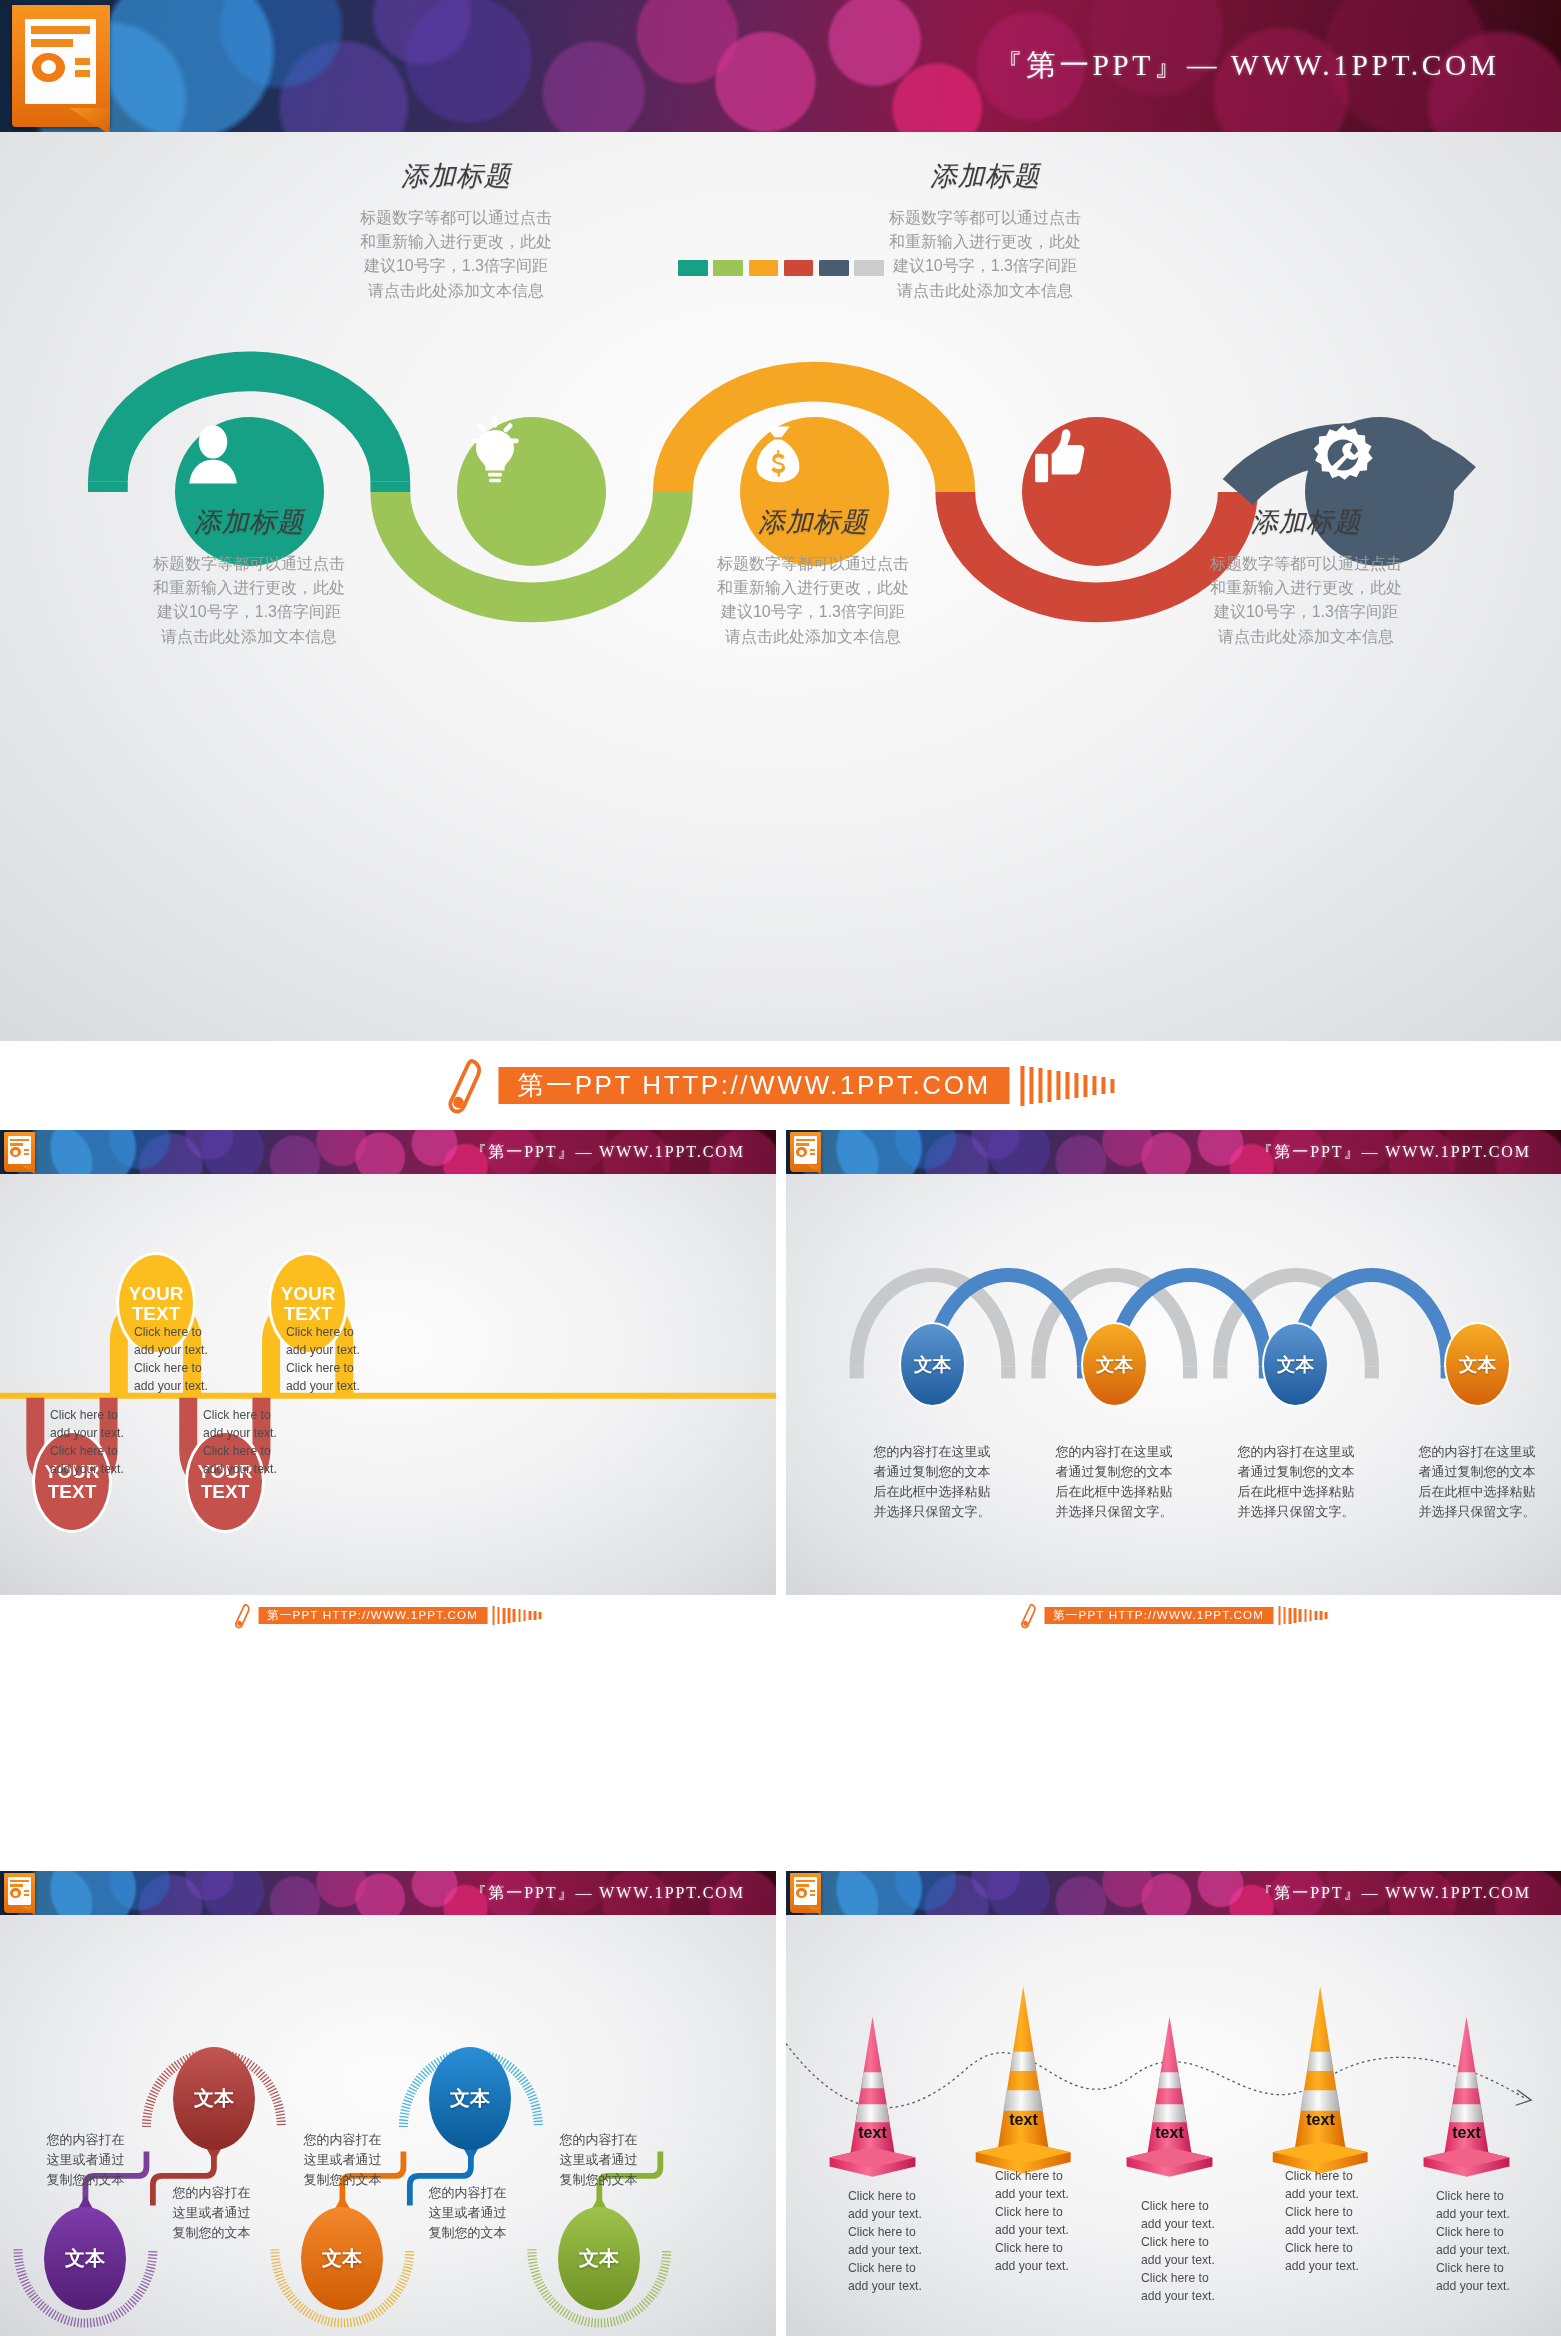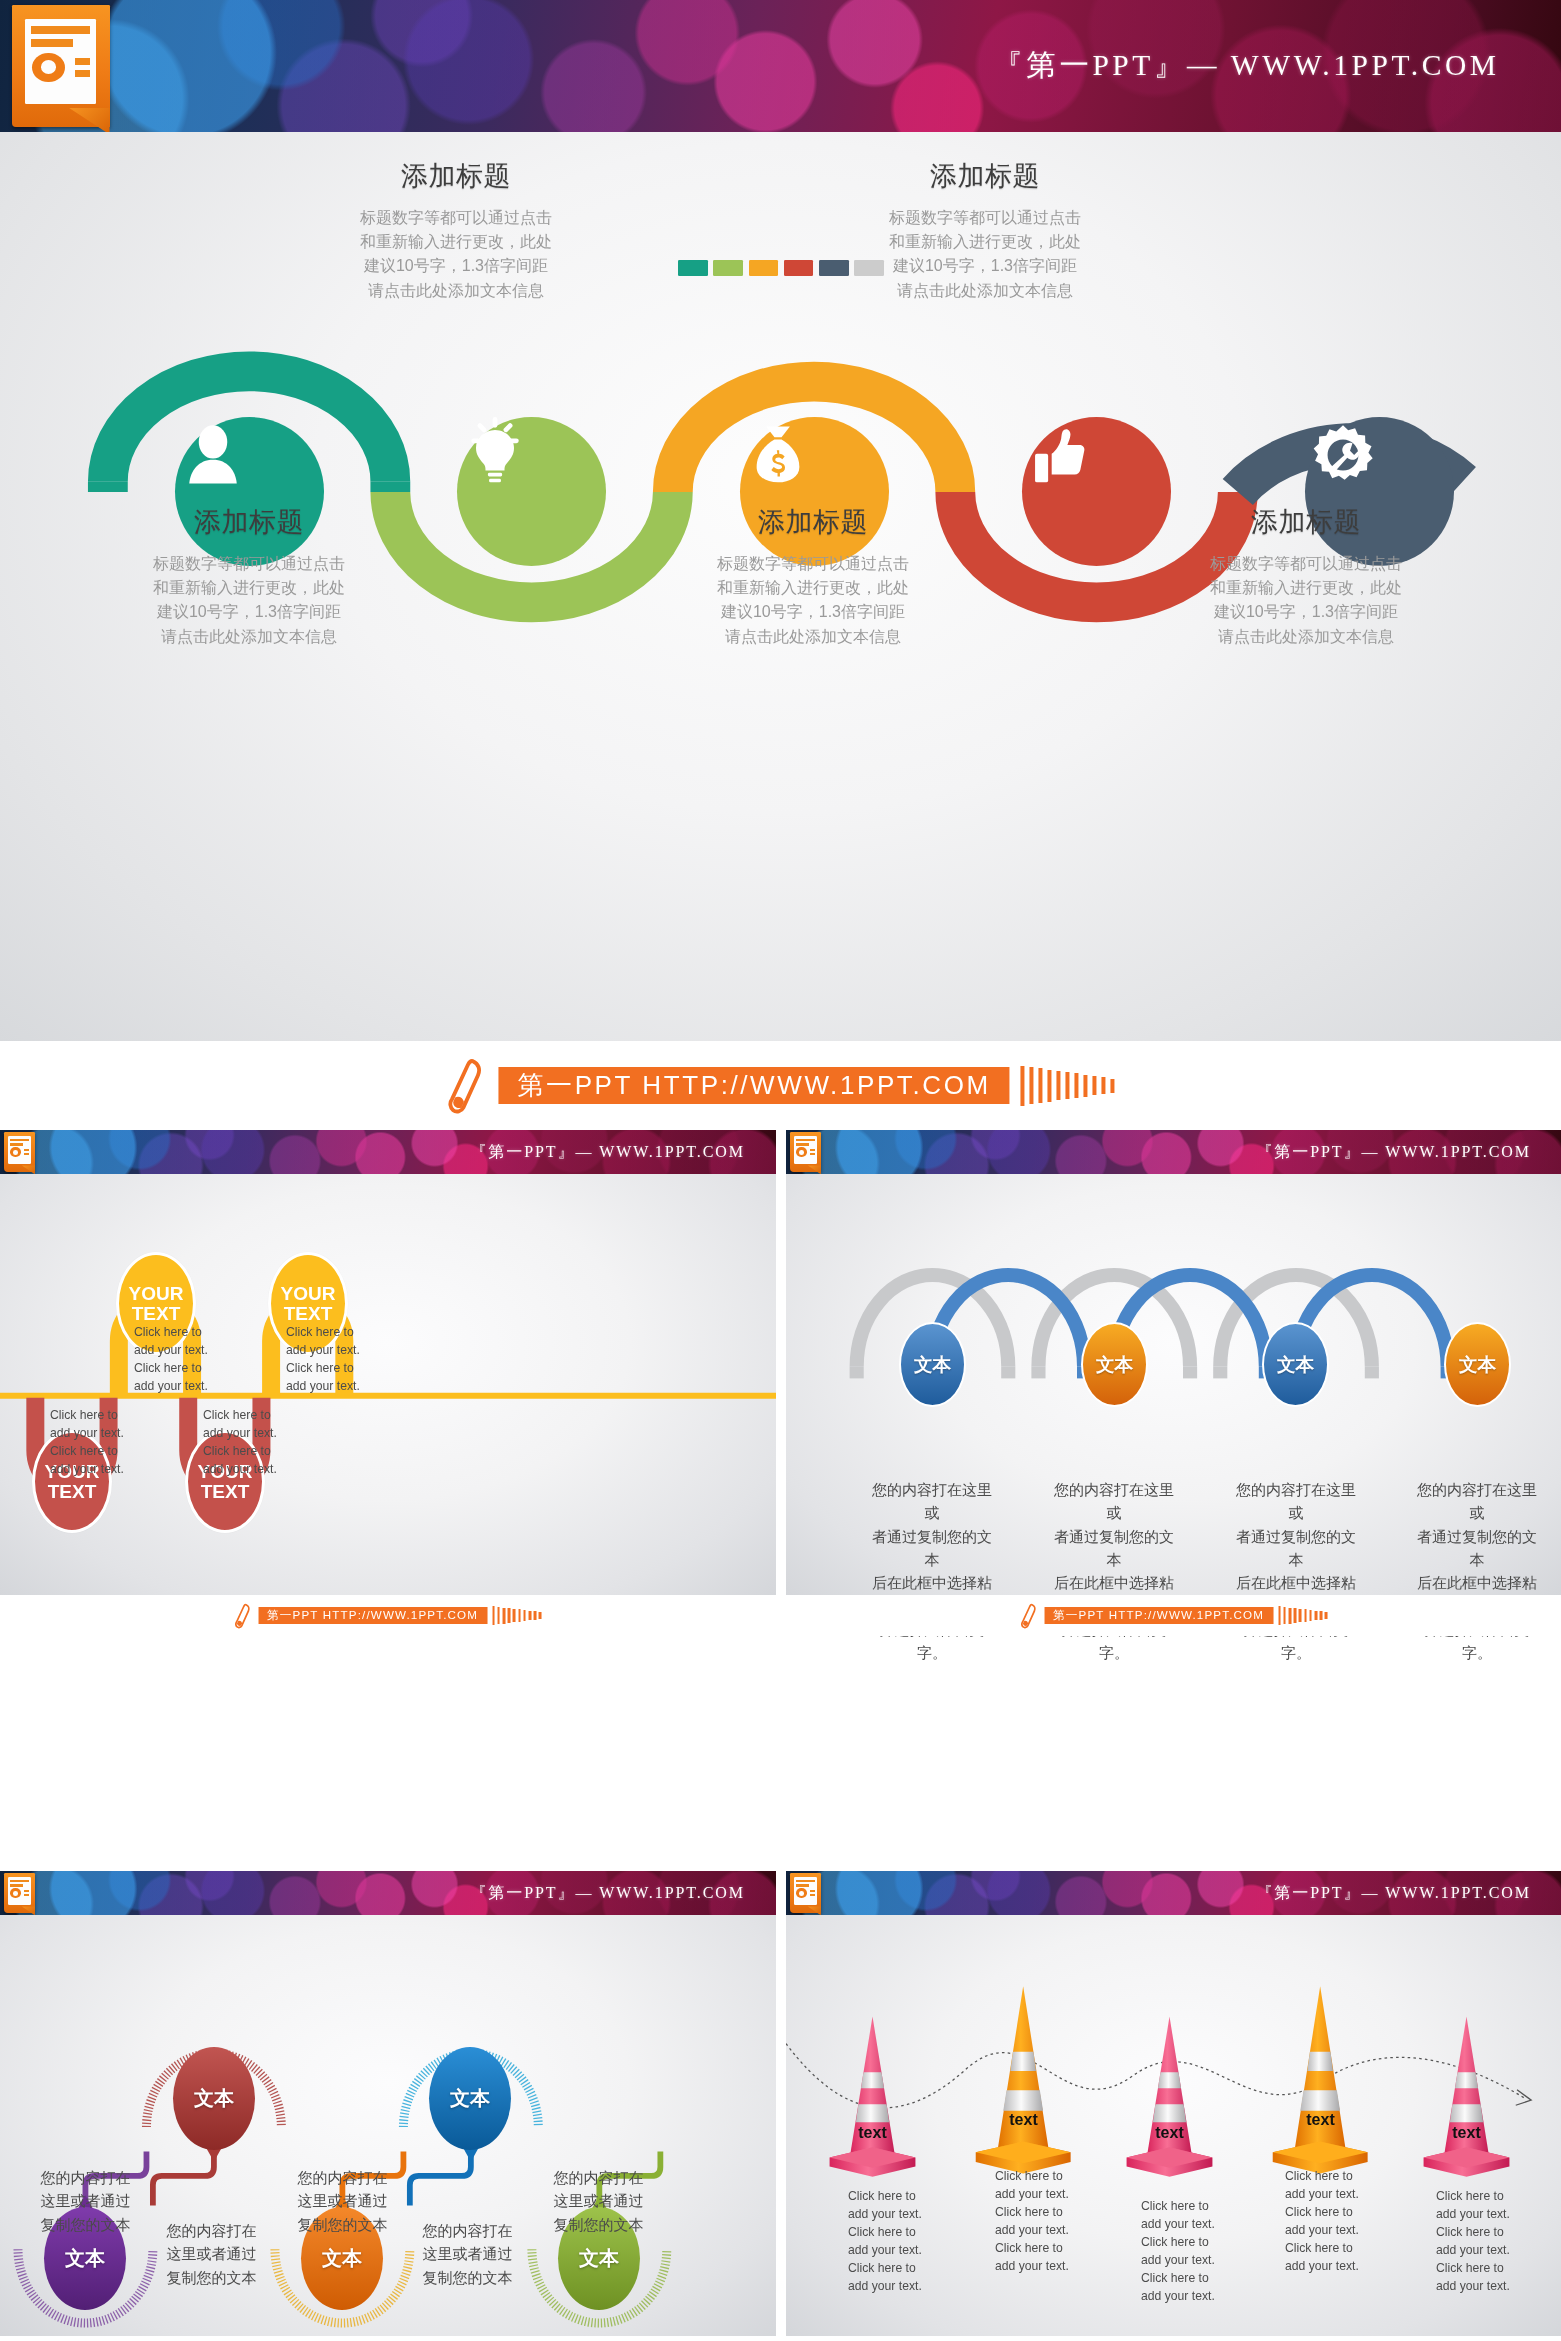--- a/index.html
+++ b/index.html
@@ -114,38 +114,39 @@
   .node-circle{
     position:absolute; width:149px; height:149px; border-radius:50%;
     display:flex; align-items:center; justify-content:center;
   }
   .node-circle svg{ width:76px; height:76px; fill:#fff; }
 
   .blk{ position:absolute; width:276px; text-align:center; }
   .blk .t{
     font-size:27px; color:#3d3d3d; letter-spacing:.02em; margin-bottom:11.6px;
     text-shadow:0 1.3px 1.3px rgba(0,0,0,.16);
+    font-style:italic;
   }
   .blk .d{ font-size:16px; line-height:1.52; color:#9a9a9a; }
   .blk .d span{ display:block; }
 
   
   .mini{ position:absolute; width:776px; }
   .mini .banner{ height:44px; width:100%; }
   .mini .banner-brand{ font-size:16px; }
   .mini .ppt-logo{ width:31px; height:40px; left:3.9px; top:1.9px; }
   .mini-body{
     position:relative; width:100%;
     background:radial-gradient(ellipse at 50% 40%, #fcfcfd 0%, #f3f3f4 44%, #e2e3e6 80%, #d4d6da 100%);
   }
   .mini .footer{ height:41px; width:100%; }
 
   .ctext{ position:absolute; font-size:12.2px; line-height:1.48; color:#4c4c4c; }
   .ctext span{ display:block; }
-  .cn-text{ position:absolute; font-size:15px; line-height:1.55; color:#4a4a4a; text-align:center;margin-top:36px; }
+  .cn-text{ position:absolute; font-size:13px; line-height:1.55; color:#4a4a4a; text-align:center; }
   .cn-text span{ display:block; }
 
   
   #slide2{ left:0; top:1130px; }
   #slide2 .mini-body{ height:421px; }
   .yt-ellipse{
     position:absolute; width:80px; height:103px; border-radius:50%;
     display:flex; flex-direction:column; align-items:center; justify-content:center;
     color:#fff; font-size:19px; font-weight:700; line-height:1.04;
     border:3.2px solid #fff; box-shadow:0 0 0 0.6px rgba(0,0,0,.02);

